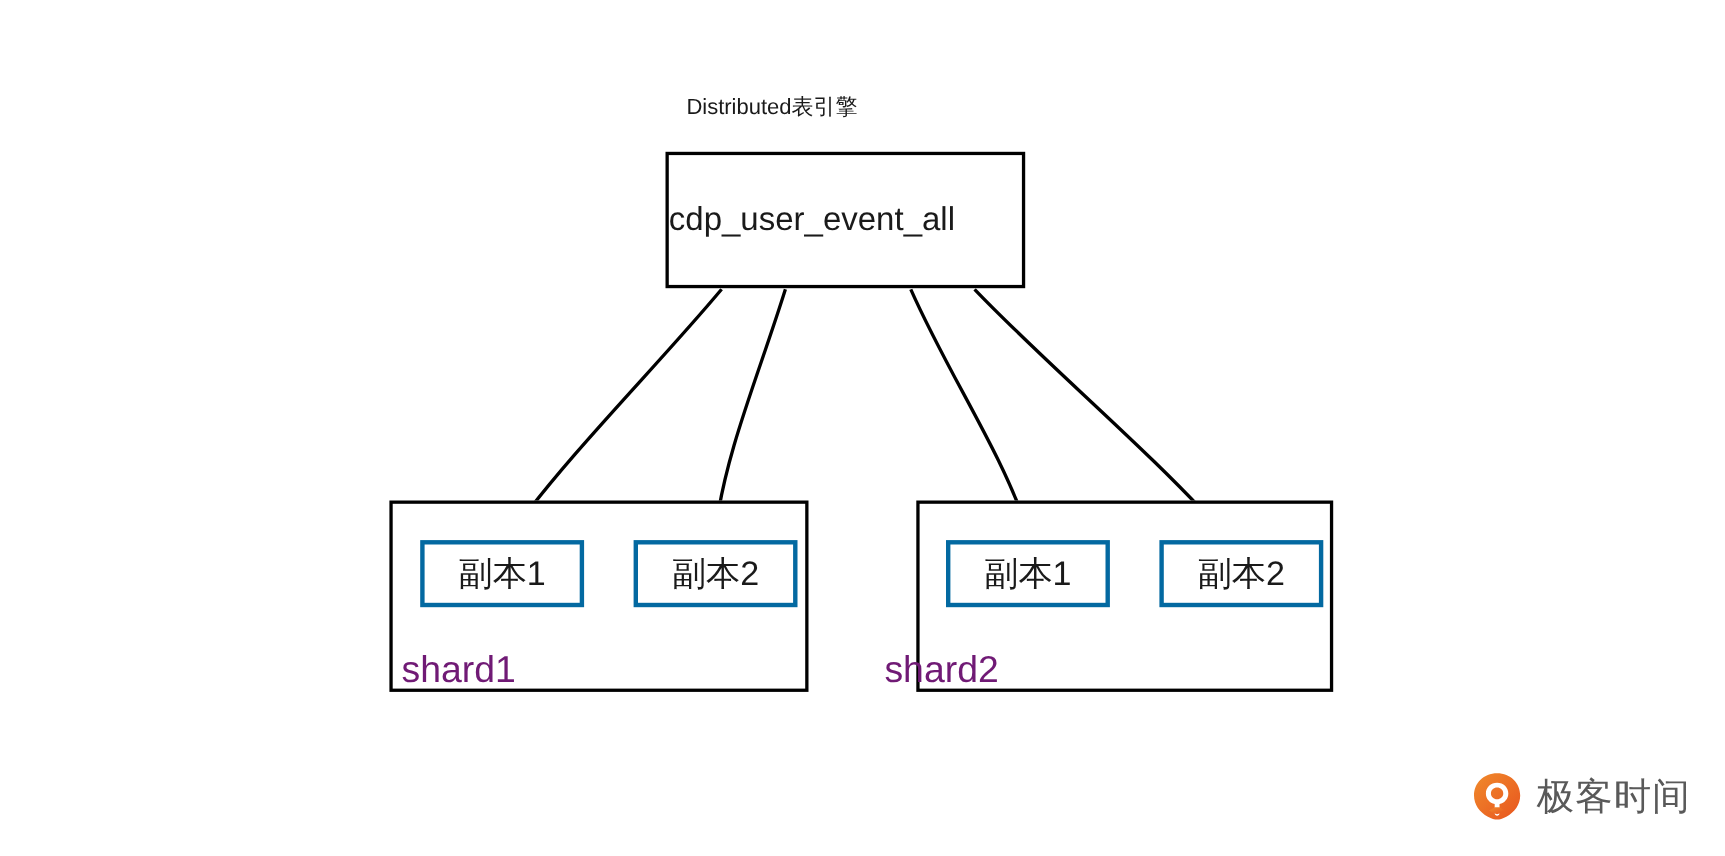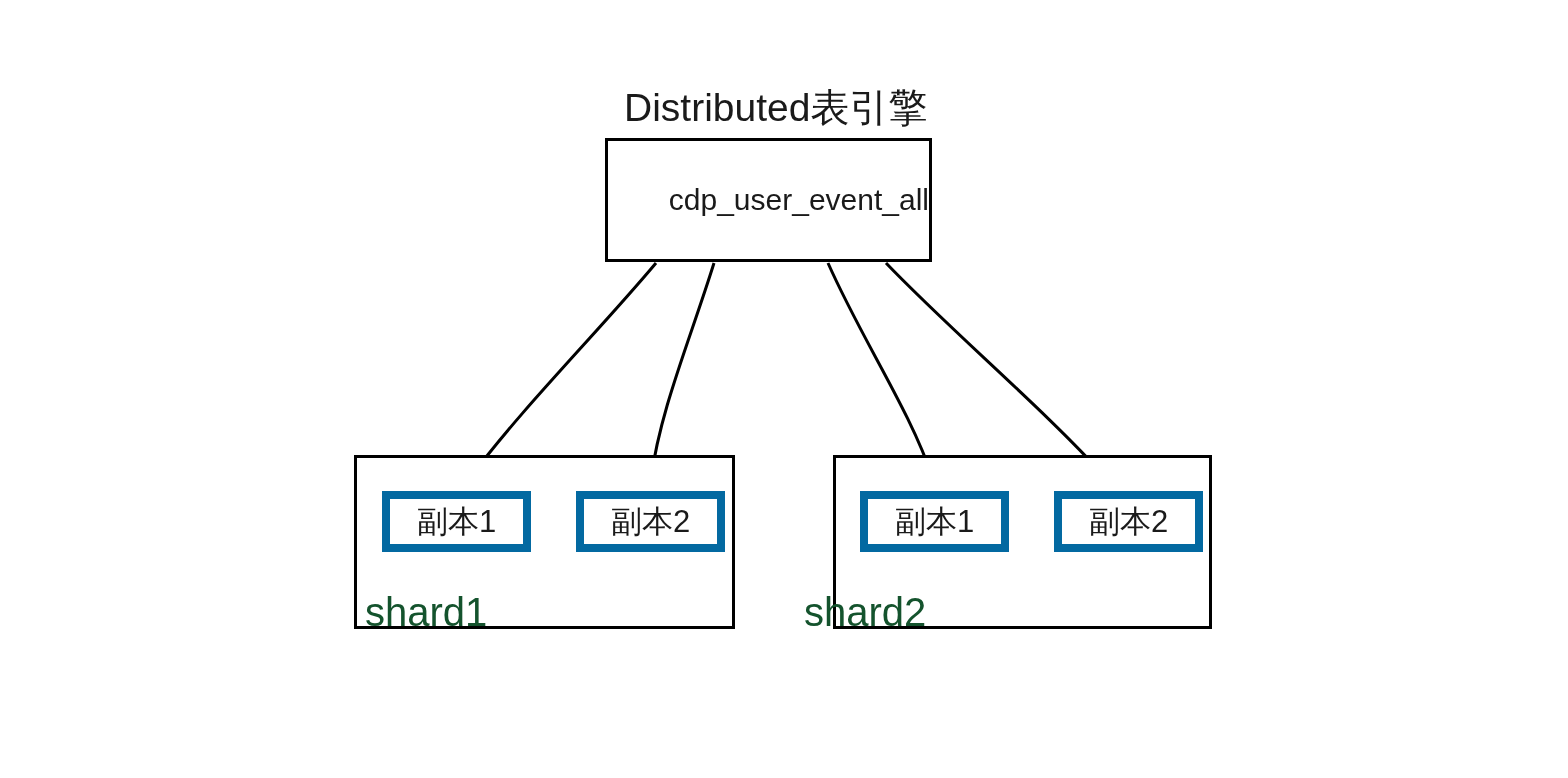--- a/index.html
+++ b/index.html
@@ -23,41 +23,41 @@
     left: 0;
     top: 0;
     width: 1568px;
     height: 778px;
     pointer-events: none;
   }
 
   .label-free {
     position: absolute;
     white-space: nowrap;
-    font-size: 39px;
+    font-size: 20px;
     line-height: 1;
     color: #1a1a1a;
     font-weight: 400;
   }
 
   .node-box {
     position: absolute;
     box-sizing: border-box;
     background: #ffffff;
     border: 3px solid #000000;
   }
 
   #dist-box {
     left: 605px;
     top: 138px;
     width: 327px;
     height: 124px;
     display: flex;
     align-items: center;
-    justify-content: flex-end;
+    justify-content: flex-start;
   }
   #dist-box .node-text {
     font-size: 30px;
     line-height: 1;
     color: #1a1a1a;
     white-space: nowrap;
   }
 
   #title-distributed {
     left: 624px;
@@ -70,41 +70,41 @@
     background: #ffffff;
     border: 3px solid #000000;
   }
   #shard1-box { left: 354px; top: 455px; width: 381px; height: 174px; }
   #shard2-box { left: 833px; top: 455px; width: 379px; height: 174px; }
 
   .replica-box {
     position: absolute;
     box-sizing: border-box;
     background: #ffffff;
-    border: 8px solid #0369a1;
+    border: 4px solid #0369a1;
     display: flex;
     align-items: center;
     justify-content: center;
   }
   .replica-box .replica-text {
     font-size: 31px;
     line-height: 1;
     color: #1a1a1a;
     white-space: nowrap;
   }
   #s1-r1 { left: 382px; top: 491px; width: 149px; height: 61px; }
   #s1-r2 { left: 576px; top: 491px; width: 149px; height: 61px; }
   #s2-r1 { left: 860px; top: 491px; width: 149px; height: 61px; }
   #s2-r2 { left: 1054px; top: 491px; width: 149px; height: 61px; }
 
   .shard-label {
     position: absolute;
-    font-size: 40px;
+    font-size: 34px;
     line-height: 1;
-    color: #14532d;
+    color: #701a75;
     white-space: nowrap;
   }
   #shard1-label { left: 365px; top: 592px; }
   #shard2-label { left: 804px; top: 592px; }
 
   #caption-mergetree {
     left: 640px;
     top: 656px;
   }
 
@@ -164,14 +164,35 @@
   <div class="shard-box" id="shard2-box"></div>
   <div class="replica-box" id="s2-r1">
     <span class="replica-text">副本1</span>
   </div>
   <div class="replica-box" id="s2-r2">
     <span class="replica-text">副本2</span>
   </div>
   <div class="shard-label" id="shard2-label">shard2</div>
 
 
+  <div id="watermark">
+    <svg id="watermark-logo" viewBox="0 0 48 48" aria-hidden="true">
+      <defs>
+        <linearGradient id="gt-grad" x1="0" y1="0" x2="1" y2="1">
+          <stop offset="0%" stop-color="#f08a2b"></stop>
+          <stop offset="100%" stop-color="#e8551f"></stop>
+        </linearGradient>
+      </defs>
+      <path d="M24 3 C11.8 3 3 11.8 3 23.2 C3 31.5 8.2 38.6 15.6 42.4
+               C19.2 44.3 21.6 45 24 45 C26.4 45 28.8 44.3 32.4 42.4
+               C39.8 38.6 45 31.5 45 23.2 C45 11.8 36.2 3 24 3 Z" fill="url(#gt-grad)"></path>
+      <path d="M24 11.5 C18.2 11.5 13.8 15.8 13.8 21.3 C13.8 26.1 17.2 30 21.8 30.8
+               L21.8 39.5 C21.8 40.6 22.8 41.5 24 41.5 C25.2 41.5 26.2 40.6 26.2 39.5
+               L26.2 30.8 C30.8 30 34.2 26.1 34.2 21.3 C34.2 15.8 29.8 11.5 24 11.5 Z
+               M24 16 C27.1 16 29.6 18.4 29.6 21.3 C29.6 24.2 27.1 26.6 24 26.6
+               C20.9 26.6 18.4 24.2 18.4 21.3 C18.4 18.4 20.9 16 24 16 Z" fill="#ffffff"></path>
+      <path d="M26.2 33.8 C26.2 33.8 29 36 31.5 36.6 C27.8 39.6 24 40.2 24 40.2
+               C24 40.2 20.2 39.6 16.5 36.6 C19 36 21.8 33.8 21.8 33.8 Z" fill="url(#gt-grad)"></path>
+    </svg>
+    <span id="watermark-text">极客时间</span>
+  </div>
 
 </div>
 
 </body></html>

